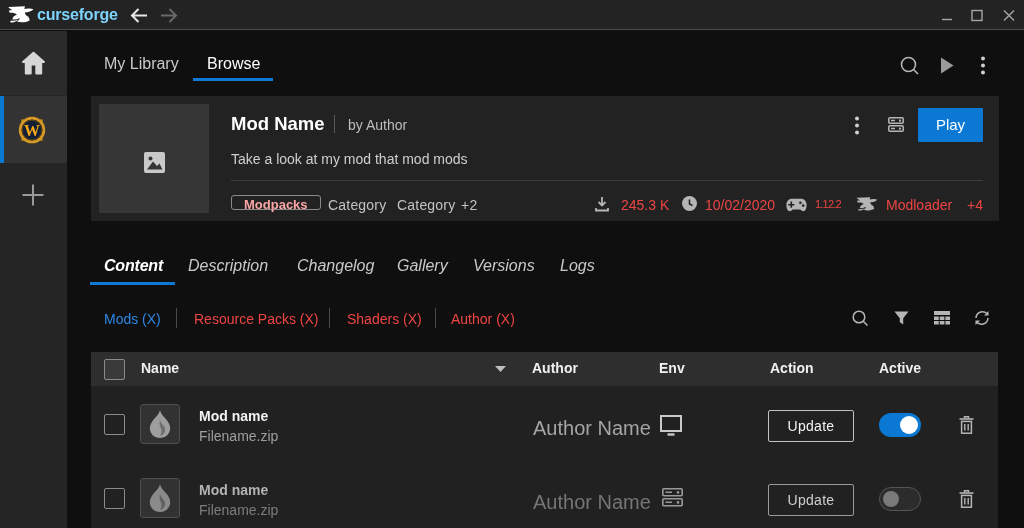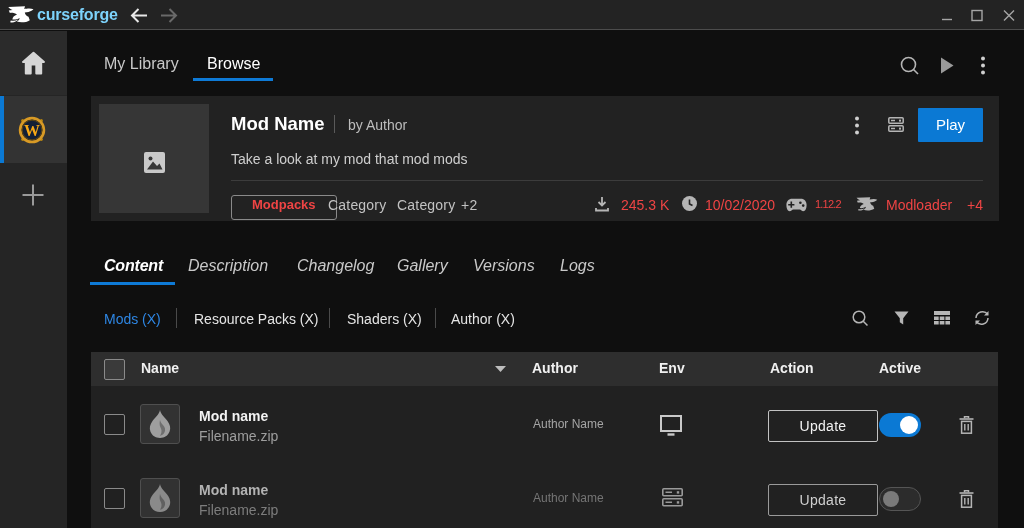--- a/index.html
+++ b/index.html
@@ -31,48 +31,48 @@
   .navunder { top:78px; height:3px; background:#0e7ad6; }
 
   
   #card { left:91px; top:96px; width:908px; height:125px; background:#222; }
   #thumb { left:8px; top:8px; width:110px; height:109px; background:#363636; }
   #modname { left:140px; top:17px; font-size:18.5px; font-weight:700; color:#fff; }
   #namediv { left:243px; top:19px; width:1px; height:18px; background:#5a5a5a; }
   #byauthor { left:257px; top:21px; font-size:14px; color:#bdbdbd; }
   #tagline { left:140px; top:55px; font-size:14px; color:#cfcfcf; }
   #cardsep { left:140px; top:84px; width:752px; height:1px; background:#3c3c3c; }
-  #chip { left:140px; top:99px; height:25px; padding:0 20px; border:1px solid #8a8a8a;
-    border-radius:3px; color:#ef4444; font-weight:700; font-size:13px; line-height:17px; }
+  #chip { left:140px; top:99px; height:15px; padding:0 12px; border:1px solid #8a8a8a;
+    border-radius:3px; color:#fca5a5; font-weight:700; font-size:13px; line-height:17px; }
   .cat { top:101px; font-size:14px; color:#c2c2c2; letter-spacing:.2px; }
   .stat { top:101px; font-size:14px; color:#ef4444; }
   #playbtn { left:827px; top:12px; width:65px; height:34px; background:#0b79d4; color:#fff;
     font-size:15px; text-align:center; line-height:34px; border-radius:1px; }
 
   
   .mtab { top:257px; font-size:16px; color:#c9c9c9;font-style:italic; }
   .mtab.sel { color:#fff; font-weight:700; letter-spacing:-0.2px; }
   #mtabunder { left:90px; top:282px; width:85px; height:3px; background:#0e7ad6; }
 
   
-  .stab { top:311px; font-size:14px; color:#e5e5e5; }
+  .stab { top:311px; font-size:14px; color:#ef4444; }
   .stab.sel { color:#2e86e3; }
   .stabdiv { top:308px; width:1px; height:20px; background:#4a4a4a; }
 
   
   #tablebody { left:91px; top:352px; width:907px; height:176px; background:#212121; }
   #thead { left:91px; top:352px; width:907px; height:34px; background:#2e2e2e; }
   .th { top:360px; font-size:14px; font-weight:700; color:#f0f0f0; }
   .cb { width:21px; height:21px; border:1px solid #8a8a8a; border-radius:2px; }
   .tile { left:140px; width:40px; height:40px; background:#323232; border:1px solid #4f4f4f;
     border-radius:3px; }
   .rname { left:199px; font-size:14px; font-weight:700; color:#f2f2f2; }
   .rfile { left:199px; font-size:14px; color:#9e9e9e; }
-  .rauthor { left:533px; font-size:12px; color:#a5a5a5; }
-  .updbtn { left:768px; width:110px; height:32px; border:1px solid #c2c2c2; border-radius:2px;
+  .rauthor { left:533px; font-size:20px; color:#a5a5a5; }
+  .updbtn { left:768px; width:86px; height:32px; border:1px solid #c2c2c2; border-radius:2px;
     color:#f2f2f2; font-size:14px; text-align:center; line-height:30px; letter-spacing:.3px; }
   .toggle { left:879px; width:42px; height:24px; border-radius:12px; }
   .ton { background:#0b79d4; }
   .ton .knob { position:absolute; right:3px; top:3px; width:18px; height:18px; border-radius:50%;
     background:#fff; }
   .toff { background:#2c2c2c; border:1px solid #555; }
   .toff .knob { position:absolute; left:3px; top:3px; width:16px; height:16px; border-radius:50%;
     background:#7a7a7a; }
   .dim .rname { color:#b3b3b3; }
   .dim .rfile { color:#7d7d7d; }

